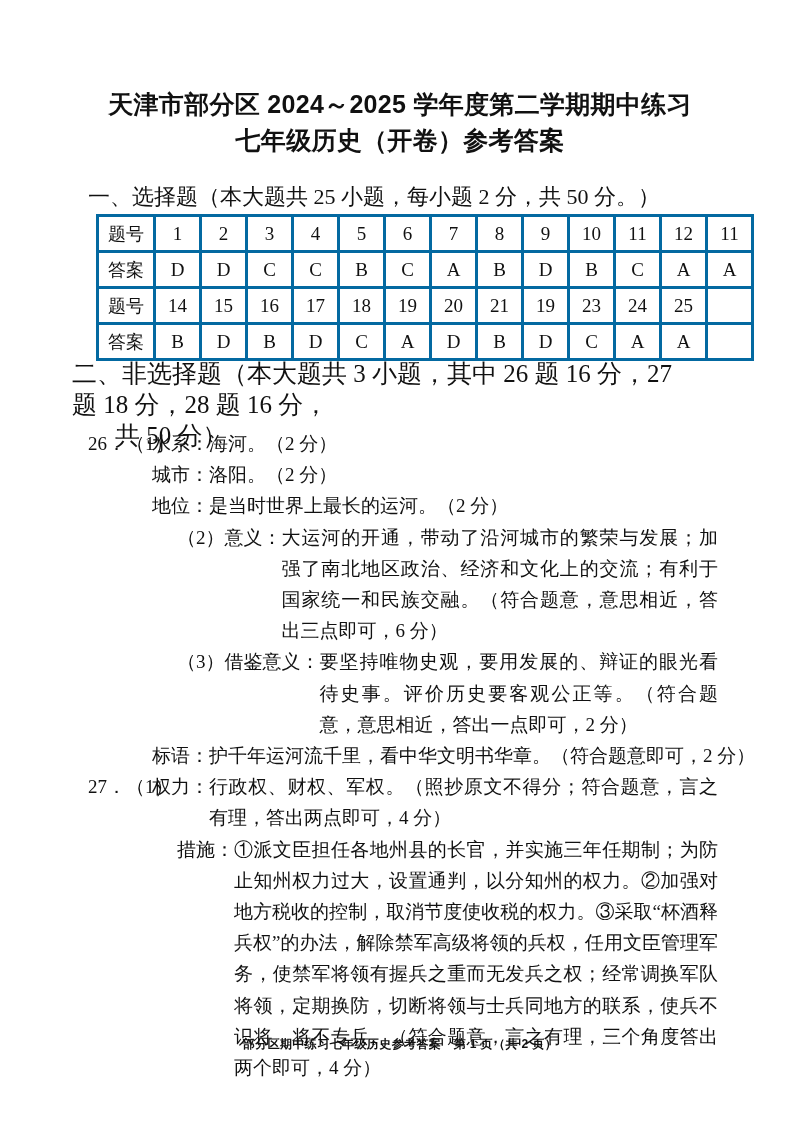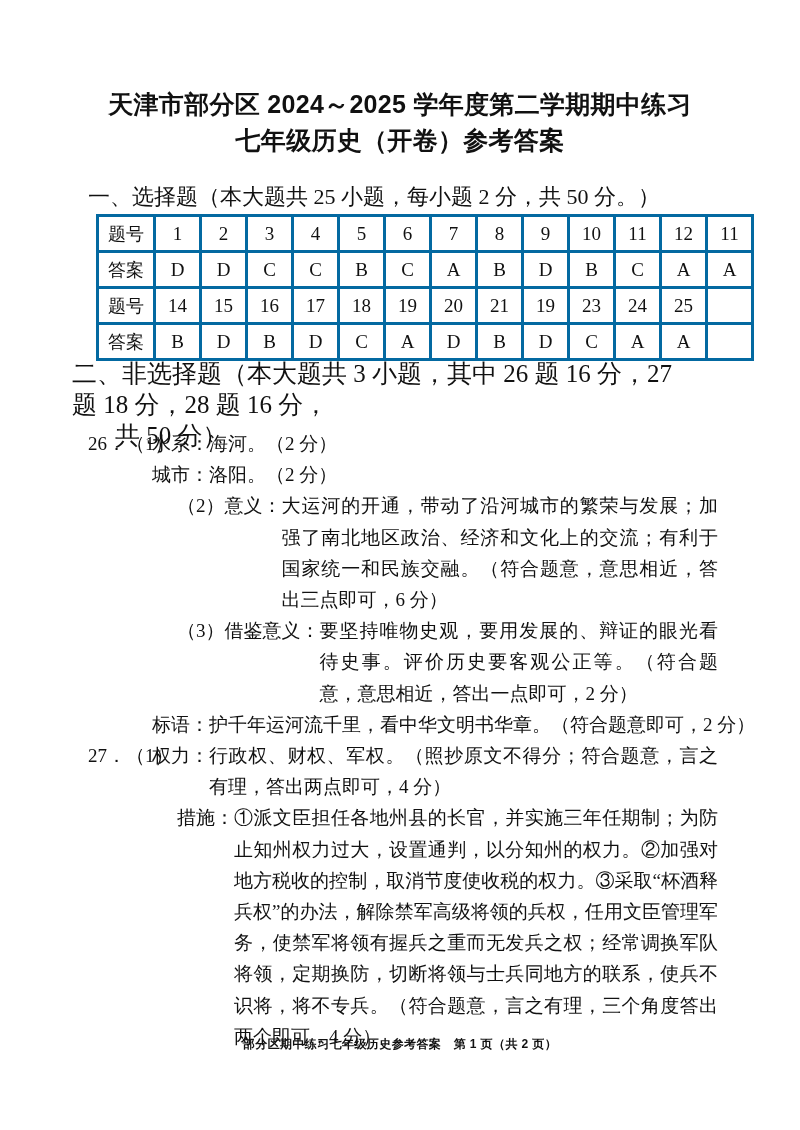--- a/index.html
+++ b/index.html
@@ -218,20 +218,21 @@
     <div class="l2">共 50 分）</div>
   </div>
 
   <div class="body-block">
 
     <div class="row-flex">
       <span class="lbl lbl-26">26．（1）</span>
       <span class="txt">水系：海河。（2 分）</span>
     </div>
     <div class="qline ind-1">城市：洛阳。（2 分）</div>
+    <div class="qline ind-2">地位：是当时世界上最长的运河。（2 分）</div>
 
     <div class="row-flex hang">
       <span class="lbl">（2）意义：</span>
       <span class="txt">大运河的开通，带动了沿河城市的繁荣与发展；加强了南北地区政治、经济和文化上的交流；有利于国家统一和民族交融。（符合题意，意思相近，答出三点即可，6 分）</span>
     </div>
 
     <div class="row-flex hang">
       <span class="lbl">（3）借鉴意义：</span>
       <span class="txt">要坚持唯物史观，要用发展的、辩证的眼光看待史事。评价历史要客观公正等。（符合题意，意思相近，答出一点即可，2 分）</span>
     </div>

